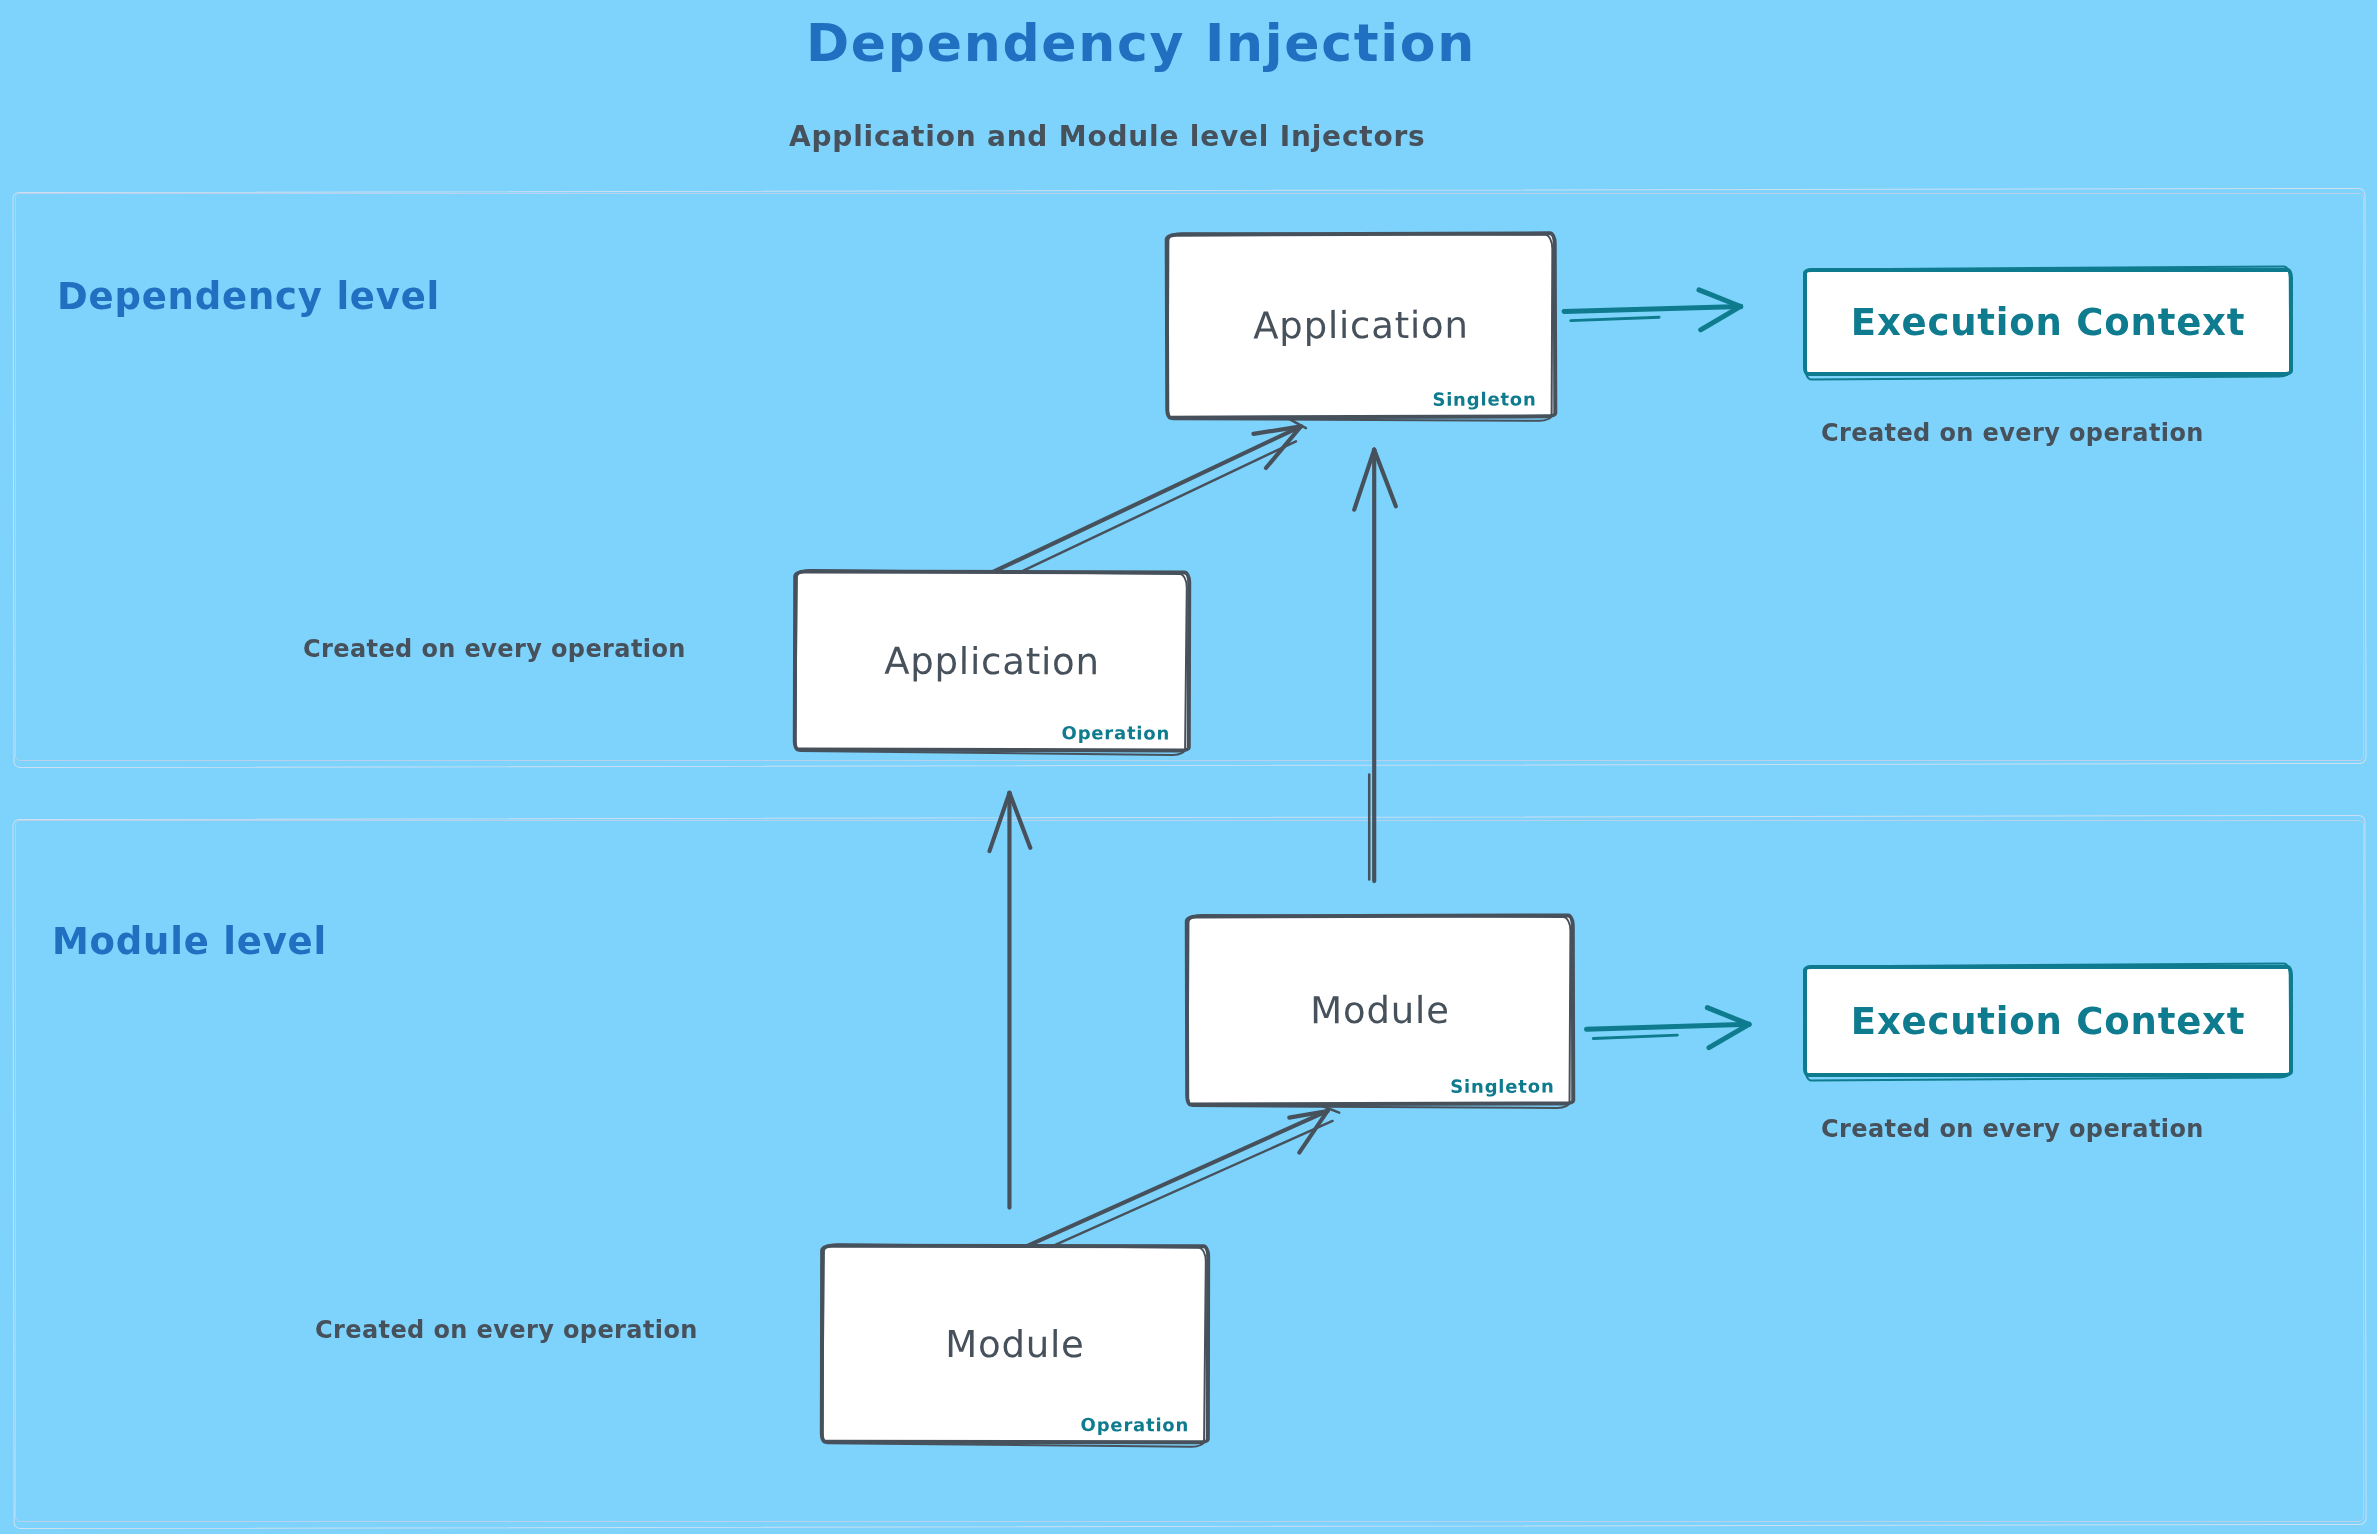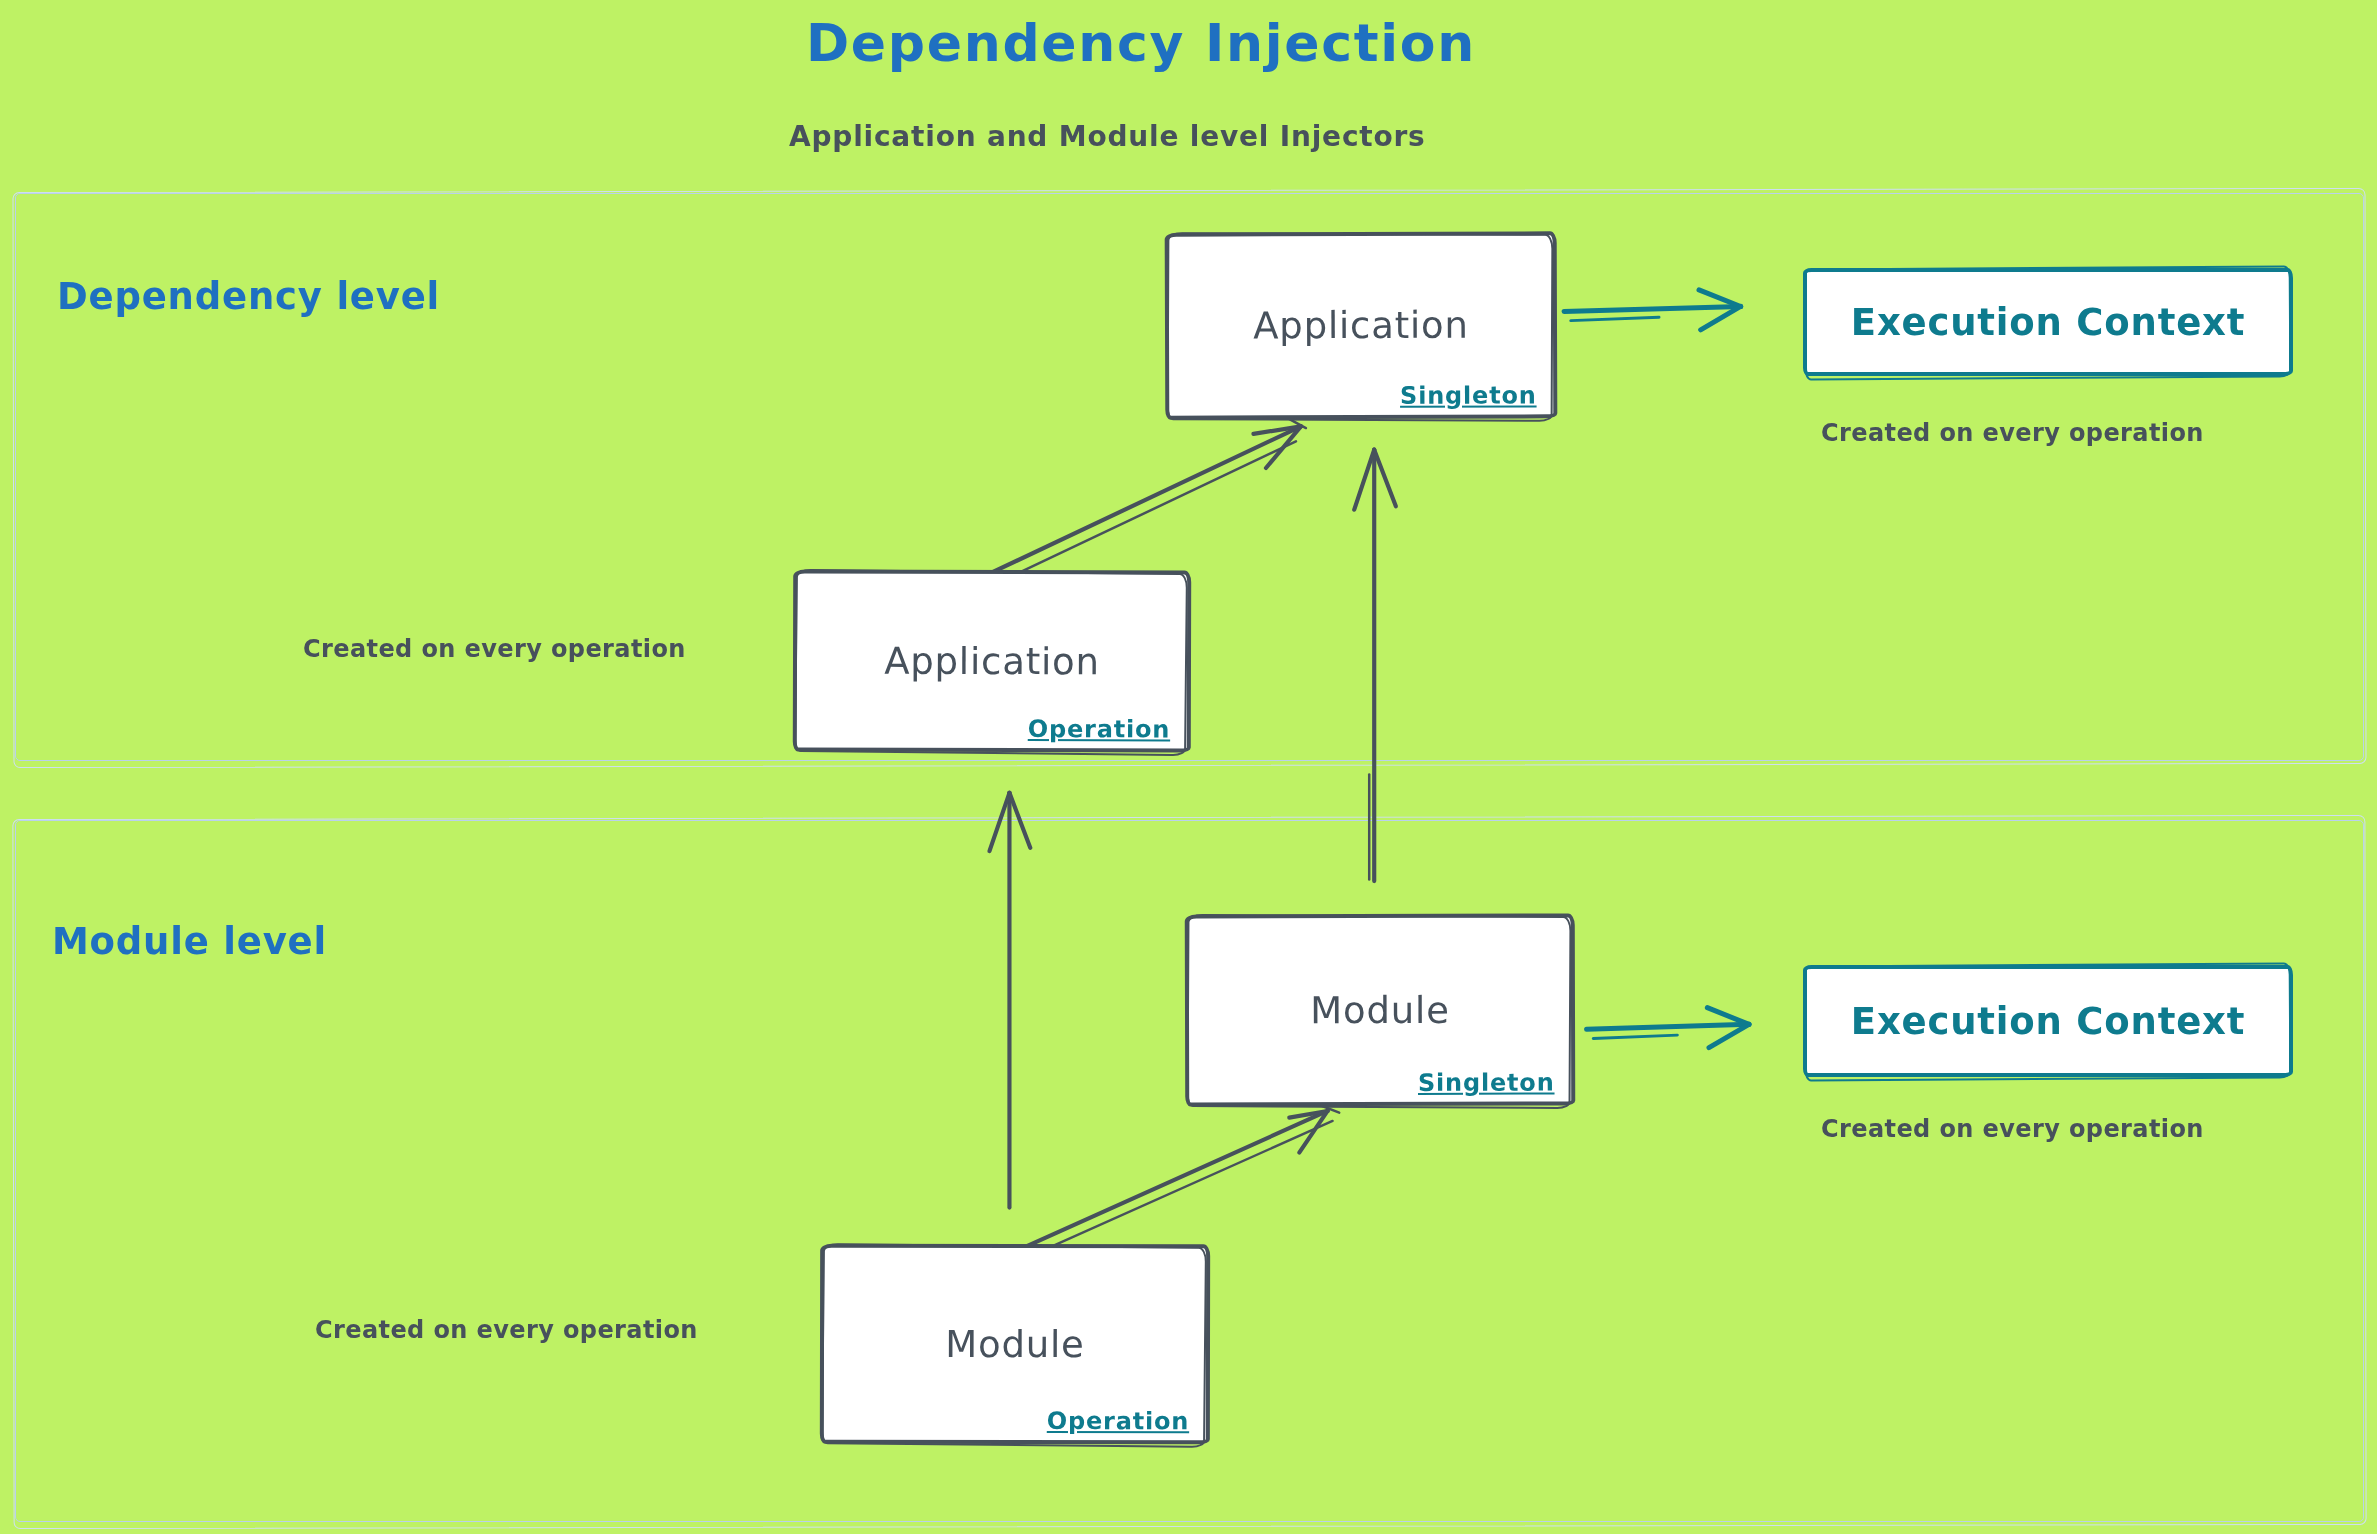--- a/index.html
+++ b/index.html
@@ -1,19 +1,19 @@
 <!DOCTYPE html>
 <html style="font-size:13.3px"><head>
 <meta charset="utf-8">
 <style>
   html,body{margin:0;padding:0;background:#ffffff;}
   #canvas{
     position:relative;
     width:2377px;height:1534px;
-    background:#bef264;
+    background:#7dd3fc;
     font-family:"DejaVu Sans", sans-serif;
     overflow:hidden;
     --ink:#47515c;
     --teal:#0e7b8e;
     --blue:#1f70c1;
     --frame:#b9d1ec;
   }
 
   
   .level{
@@ -46,22 +46,22 @@
     border-radius:15px 8.3px 13.3px 6.7px / 8.3px 15px 6.7px 13.3px;
     transform:rotate(0.45deg);
     pointer-events:none;
   }
   .node-title{
     font-size:37px;font-weight:normal;color:var(--ink);
     letter-spacing:0.8px;white-space:nowrap;text-align:right;
   }
   .node-tag{
     position:absolute;right:16.7px;bottom:5px;
-    font-size:24px;font-weight:bold;color:var(--teal);
-    letter-spacing:0.8px;white-space:nowrap;text-decoration:underline;
+    font-size:18px;font-weight:bold;color:var(--teal);
+    letter-spacing:0.8px;white-space:nowrap;
   }
 
   
   .exec{
     position:absolute;
     background:#fff;
     border:4.2px solid var(--teal);
     border-radius:8.3px 5px 10px 5px / 5px 10px 5px 8.3px;
     box-sizing:border-box;
     display:flex;align-items:center;justify-content:center;

